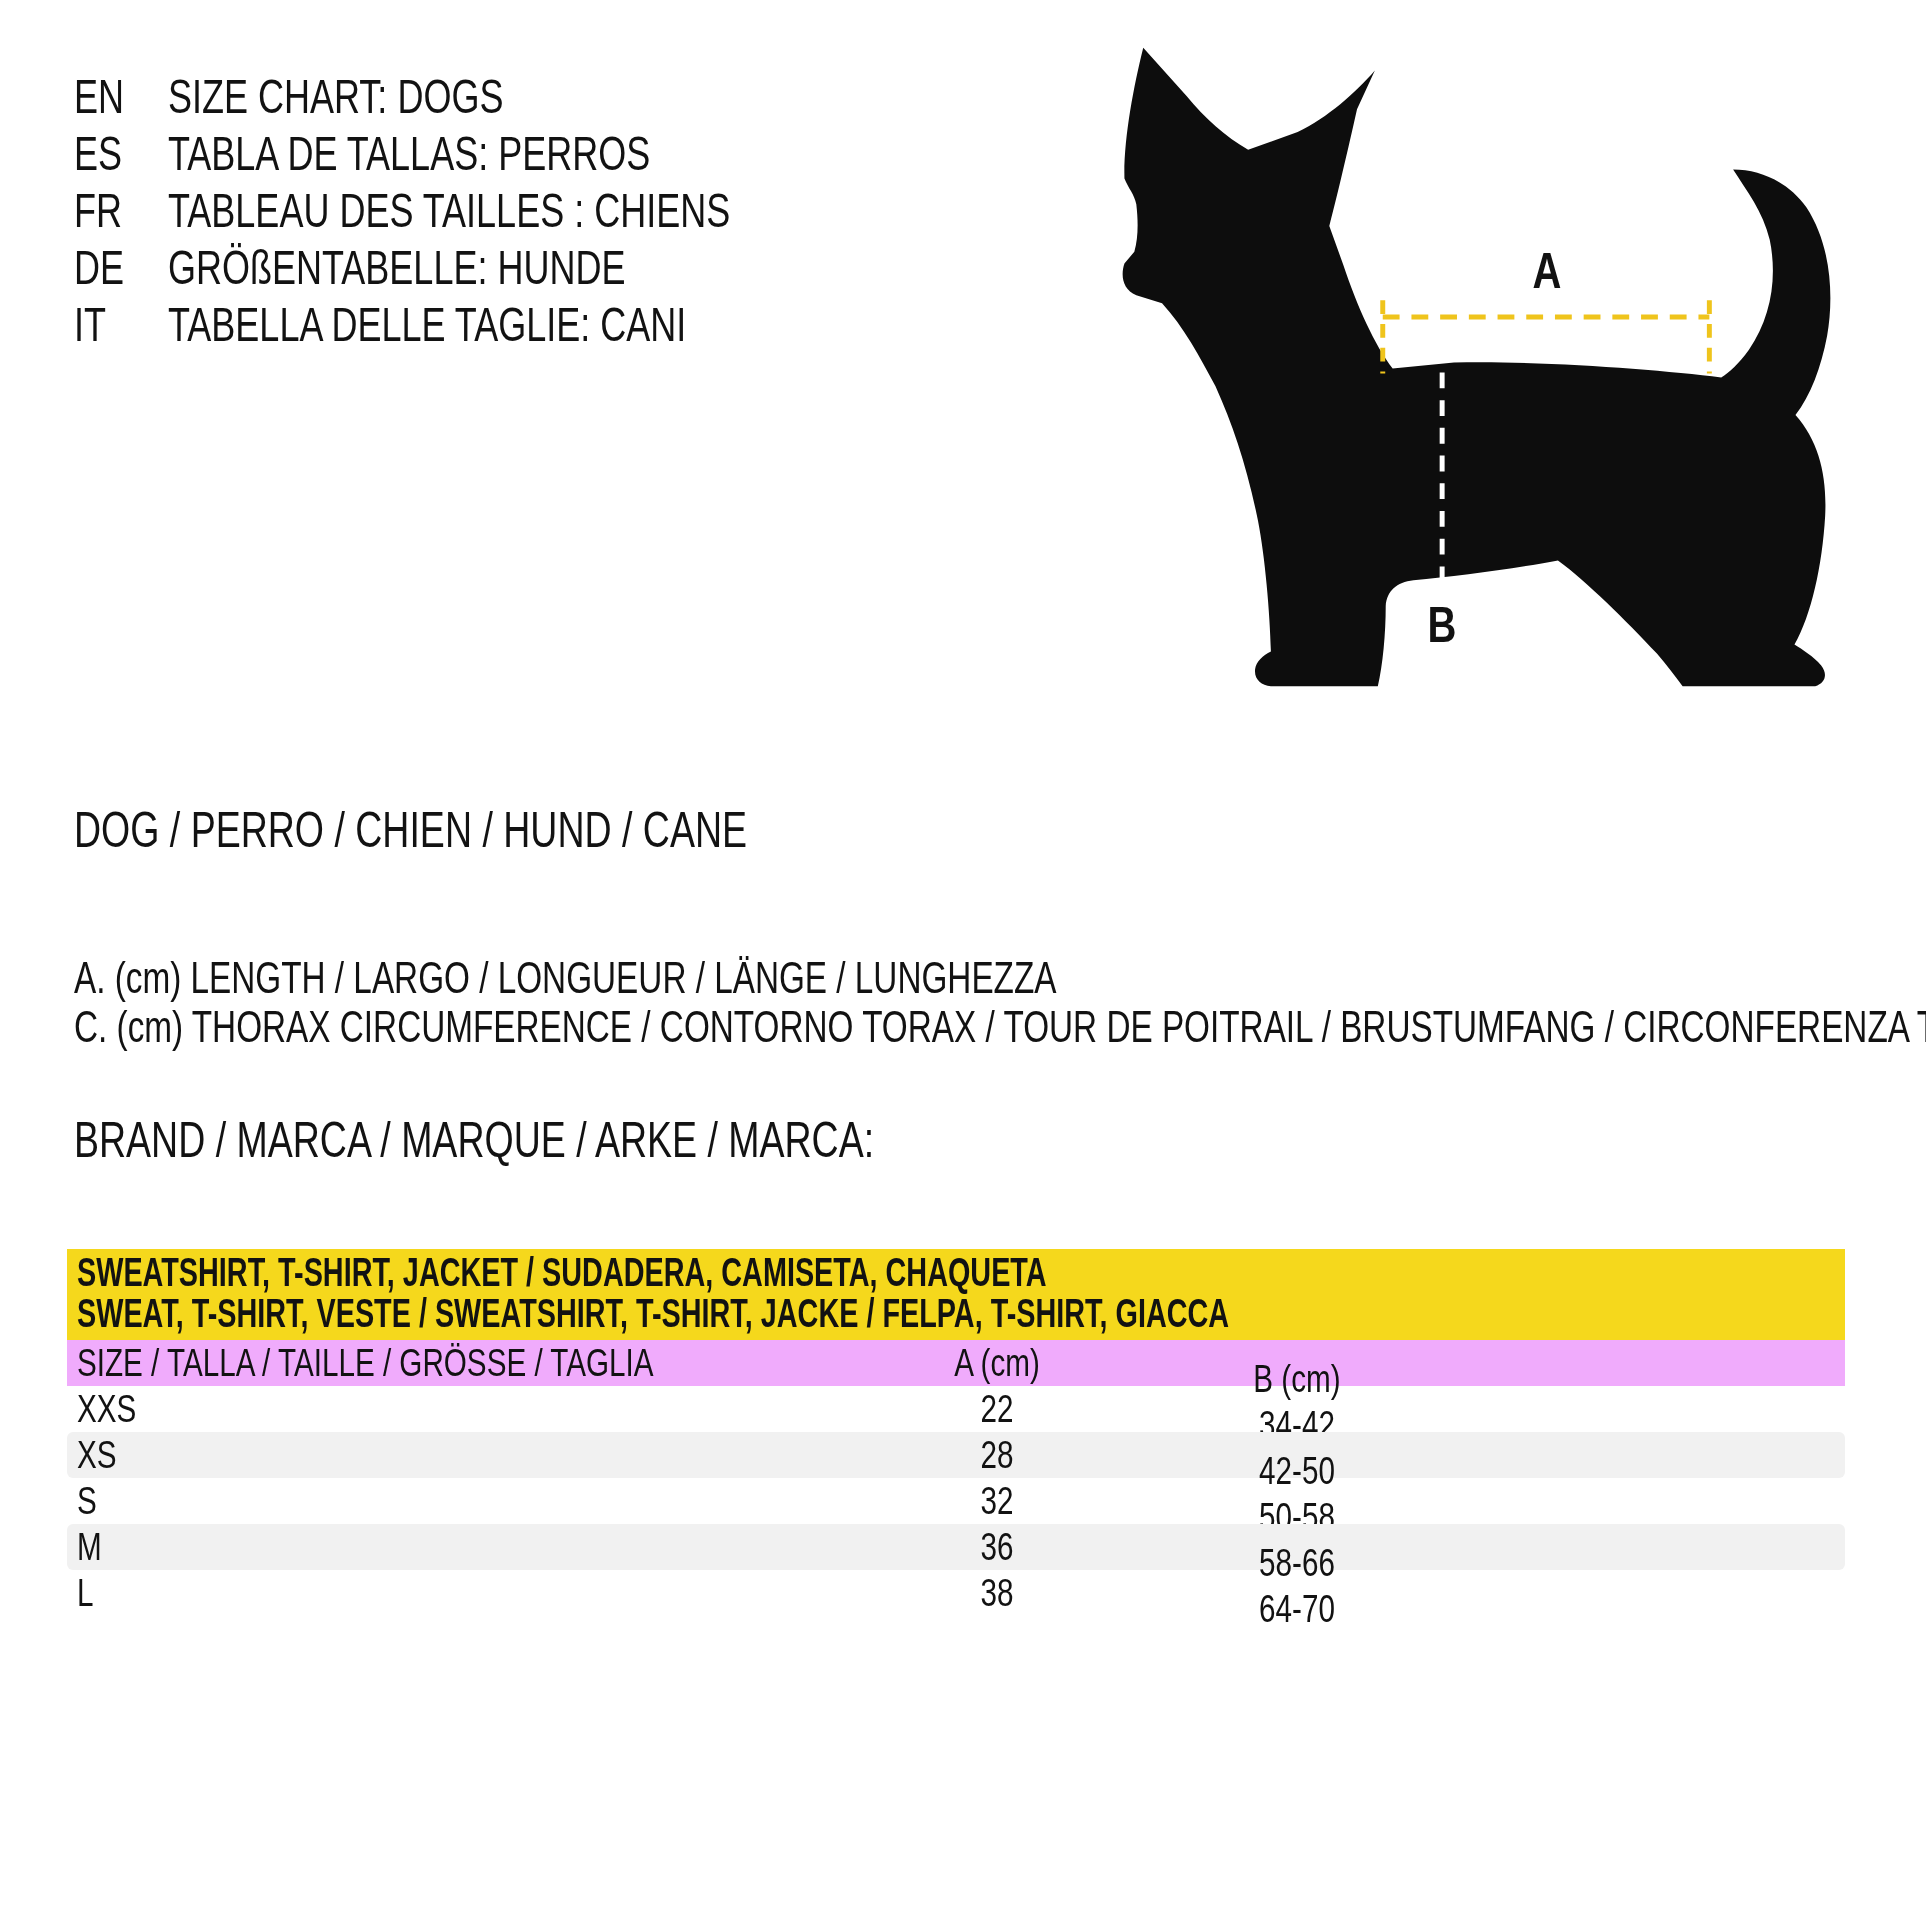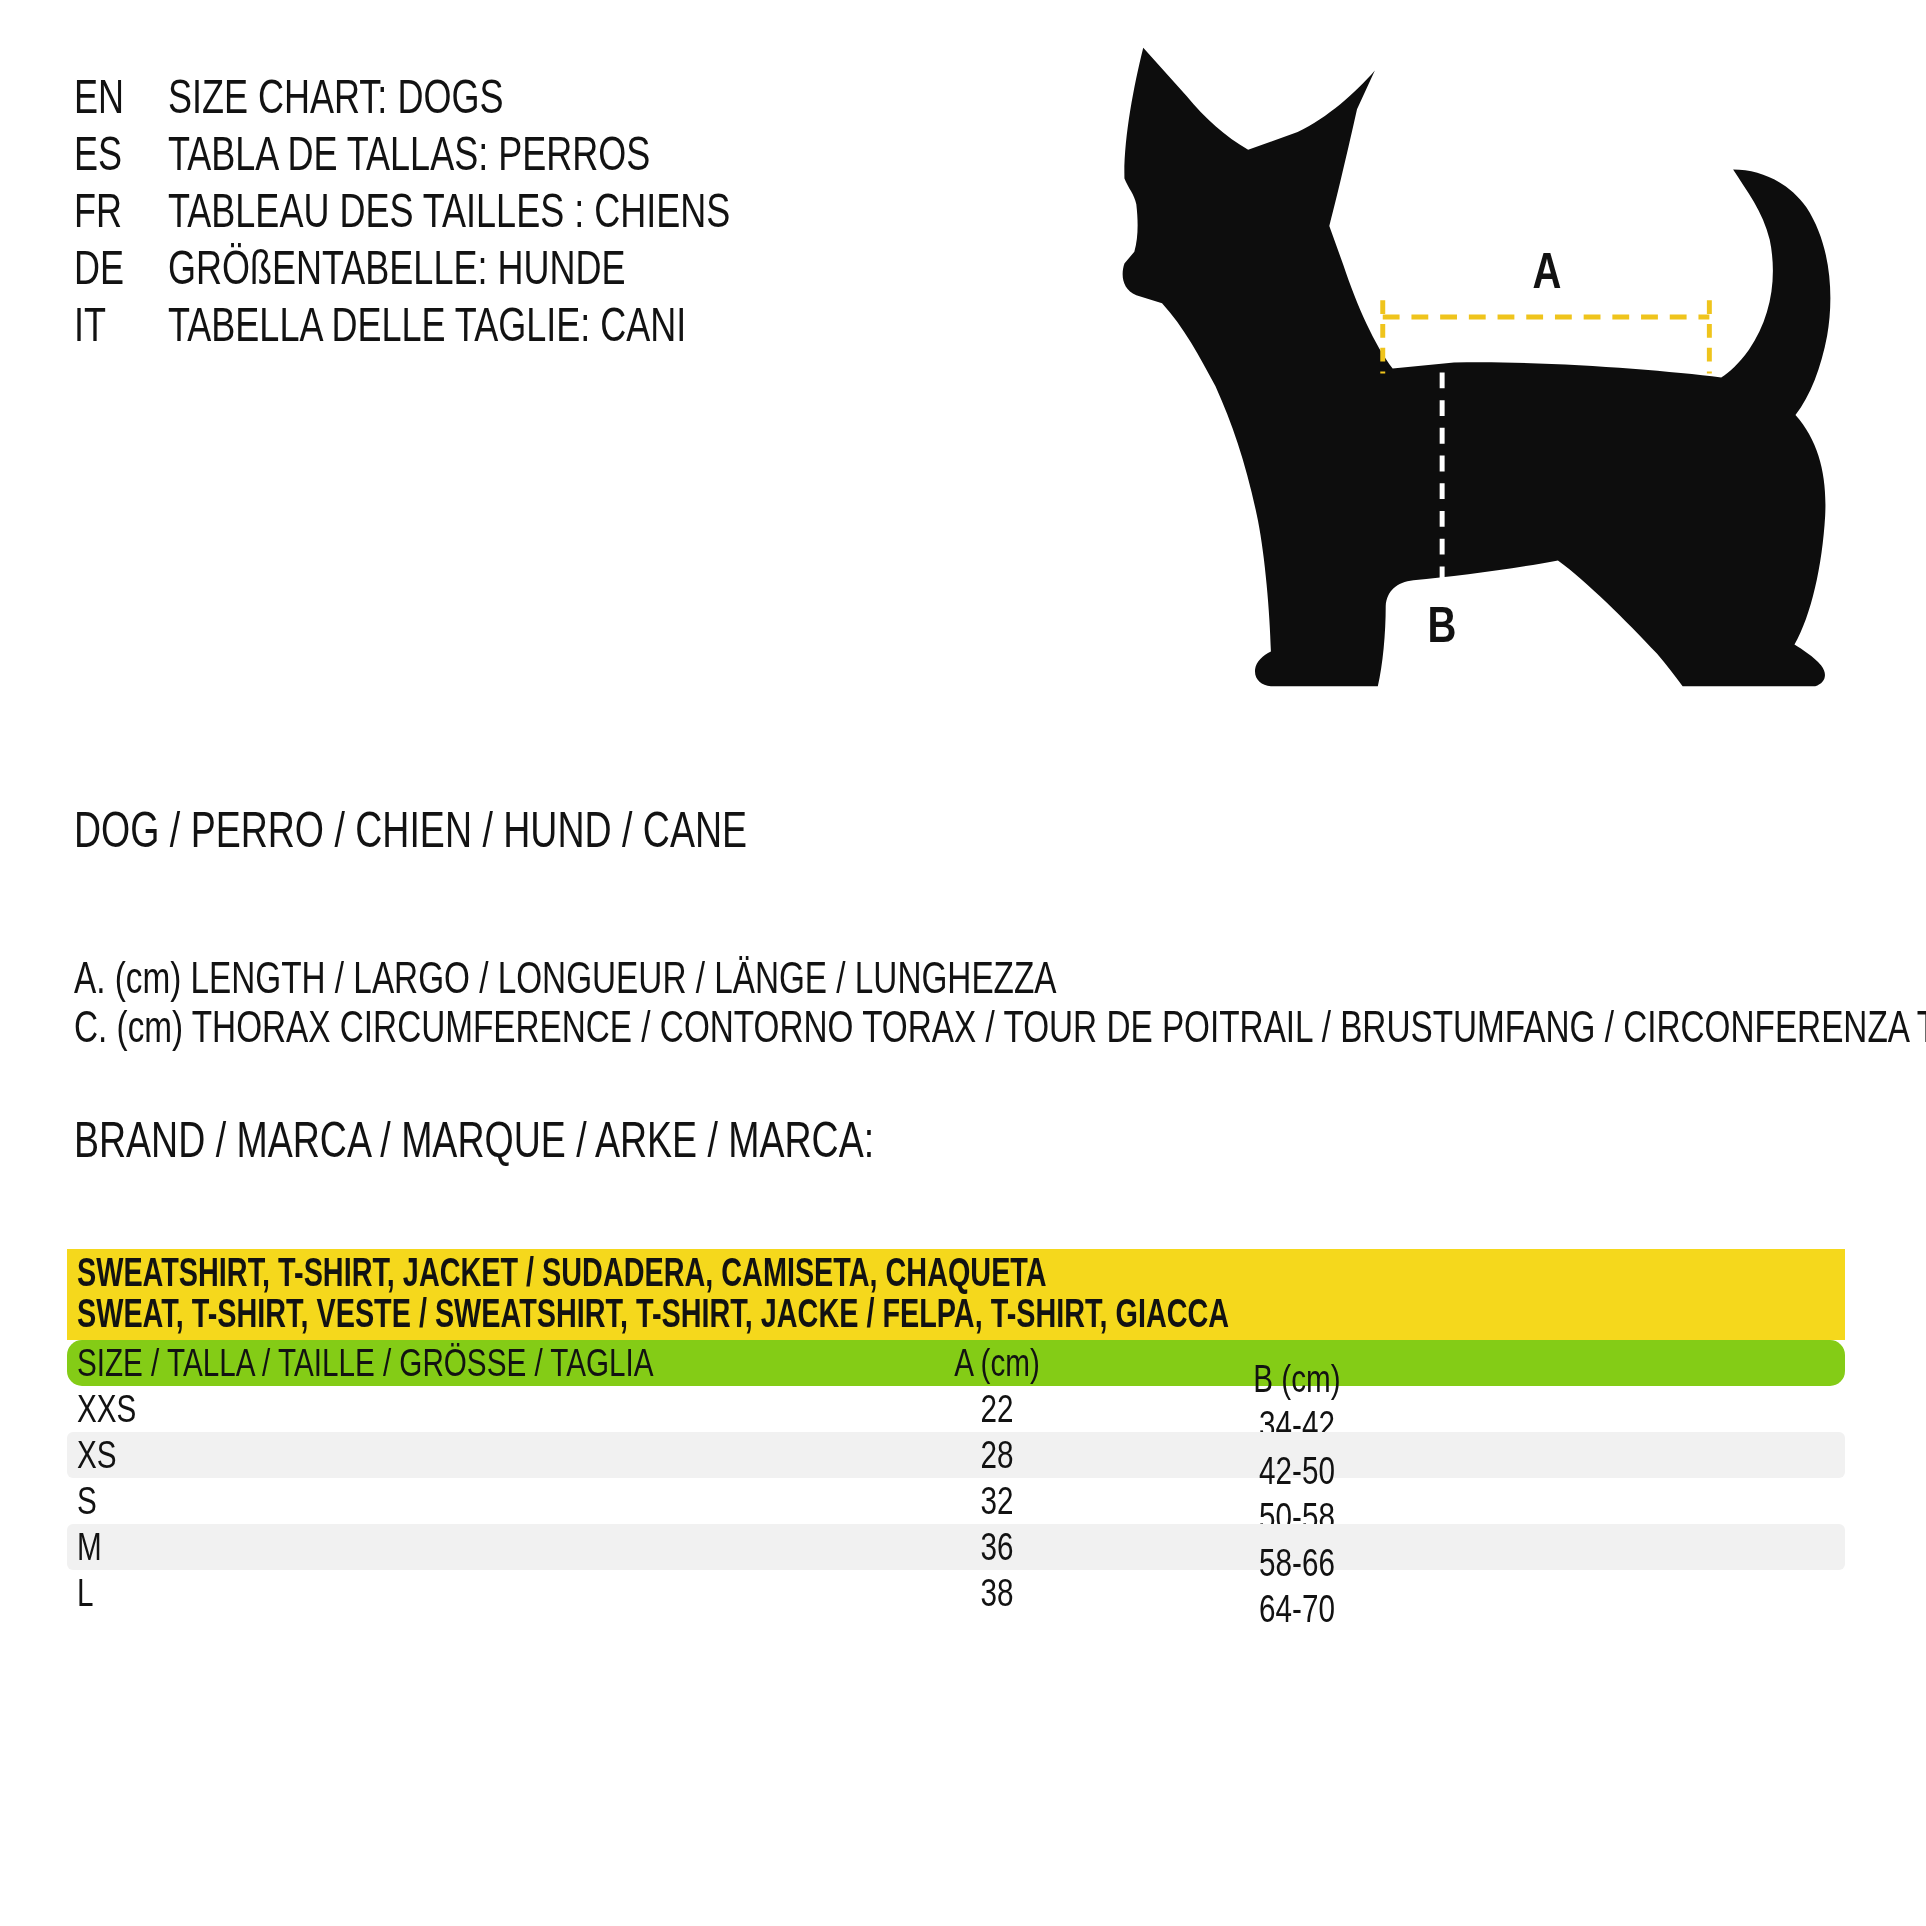--- a/index.html
+++ b/index.html
@@ -30,21 +30,21 @@
   .legend-a .cond,.legend-c .cond{transform:scaleX(.74);}
 
   .brand-line{position:absolute;left:74px;top:1111px;font-size:50px;font-weight:500;}
 
   
   .size-table{position:absolute;left:67px;top:1249px;width:1778px;}
   .band{background:#F5D81C;height:91px;padding-top:3px;box-sizing:border-box;}
   .band-line{height:41px;line-height:41px;padding-left:10px;font-size:40px;font-weight:700;}
   .band-line .cond{transform:scaleX(.72);}
   .trow{position:relative;height:46px;line-height:46px;font-size:38px;}
-  .thead{background:#84cc16;font-weight:500;border-radius:15px;}
+  .thead{background:#f0abfc;font-weight:500;}
   .row-alt{background:#F1F1F1;border-radius:6px;}
   .c-size{position:absolute;left:10px;top:0;}
   .c-size .cond{transform:scaleX(.78);}
   .c-a{position:absolute;left:930px;top:0;}
   .c-b{position:absolute;left:1230px;top:16px;}
   .c-a .cond,.c-b .cond{transform:translateX(-50%) scaleX(.78);transform-origin:center;}
 </style>
 </head>
 <body>
 

